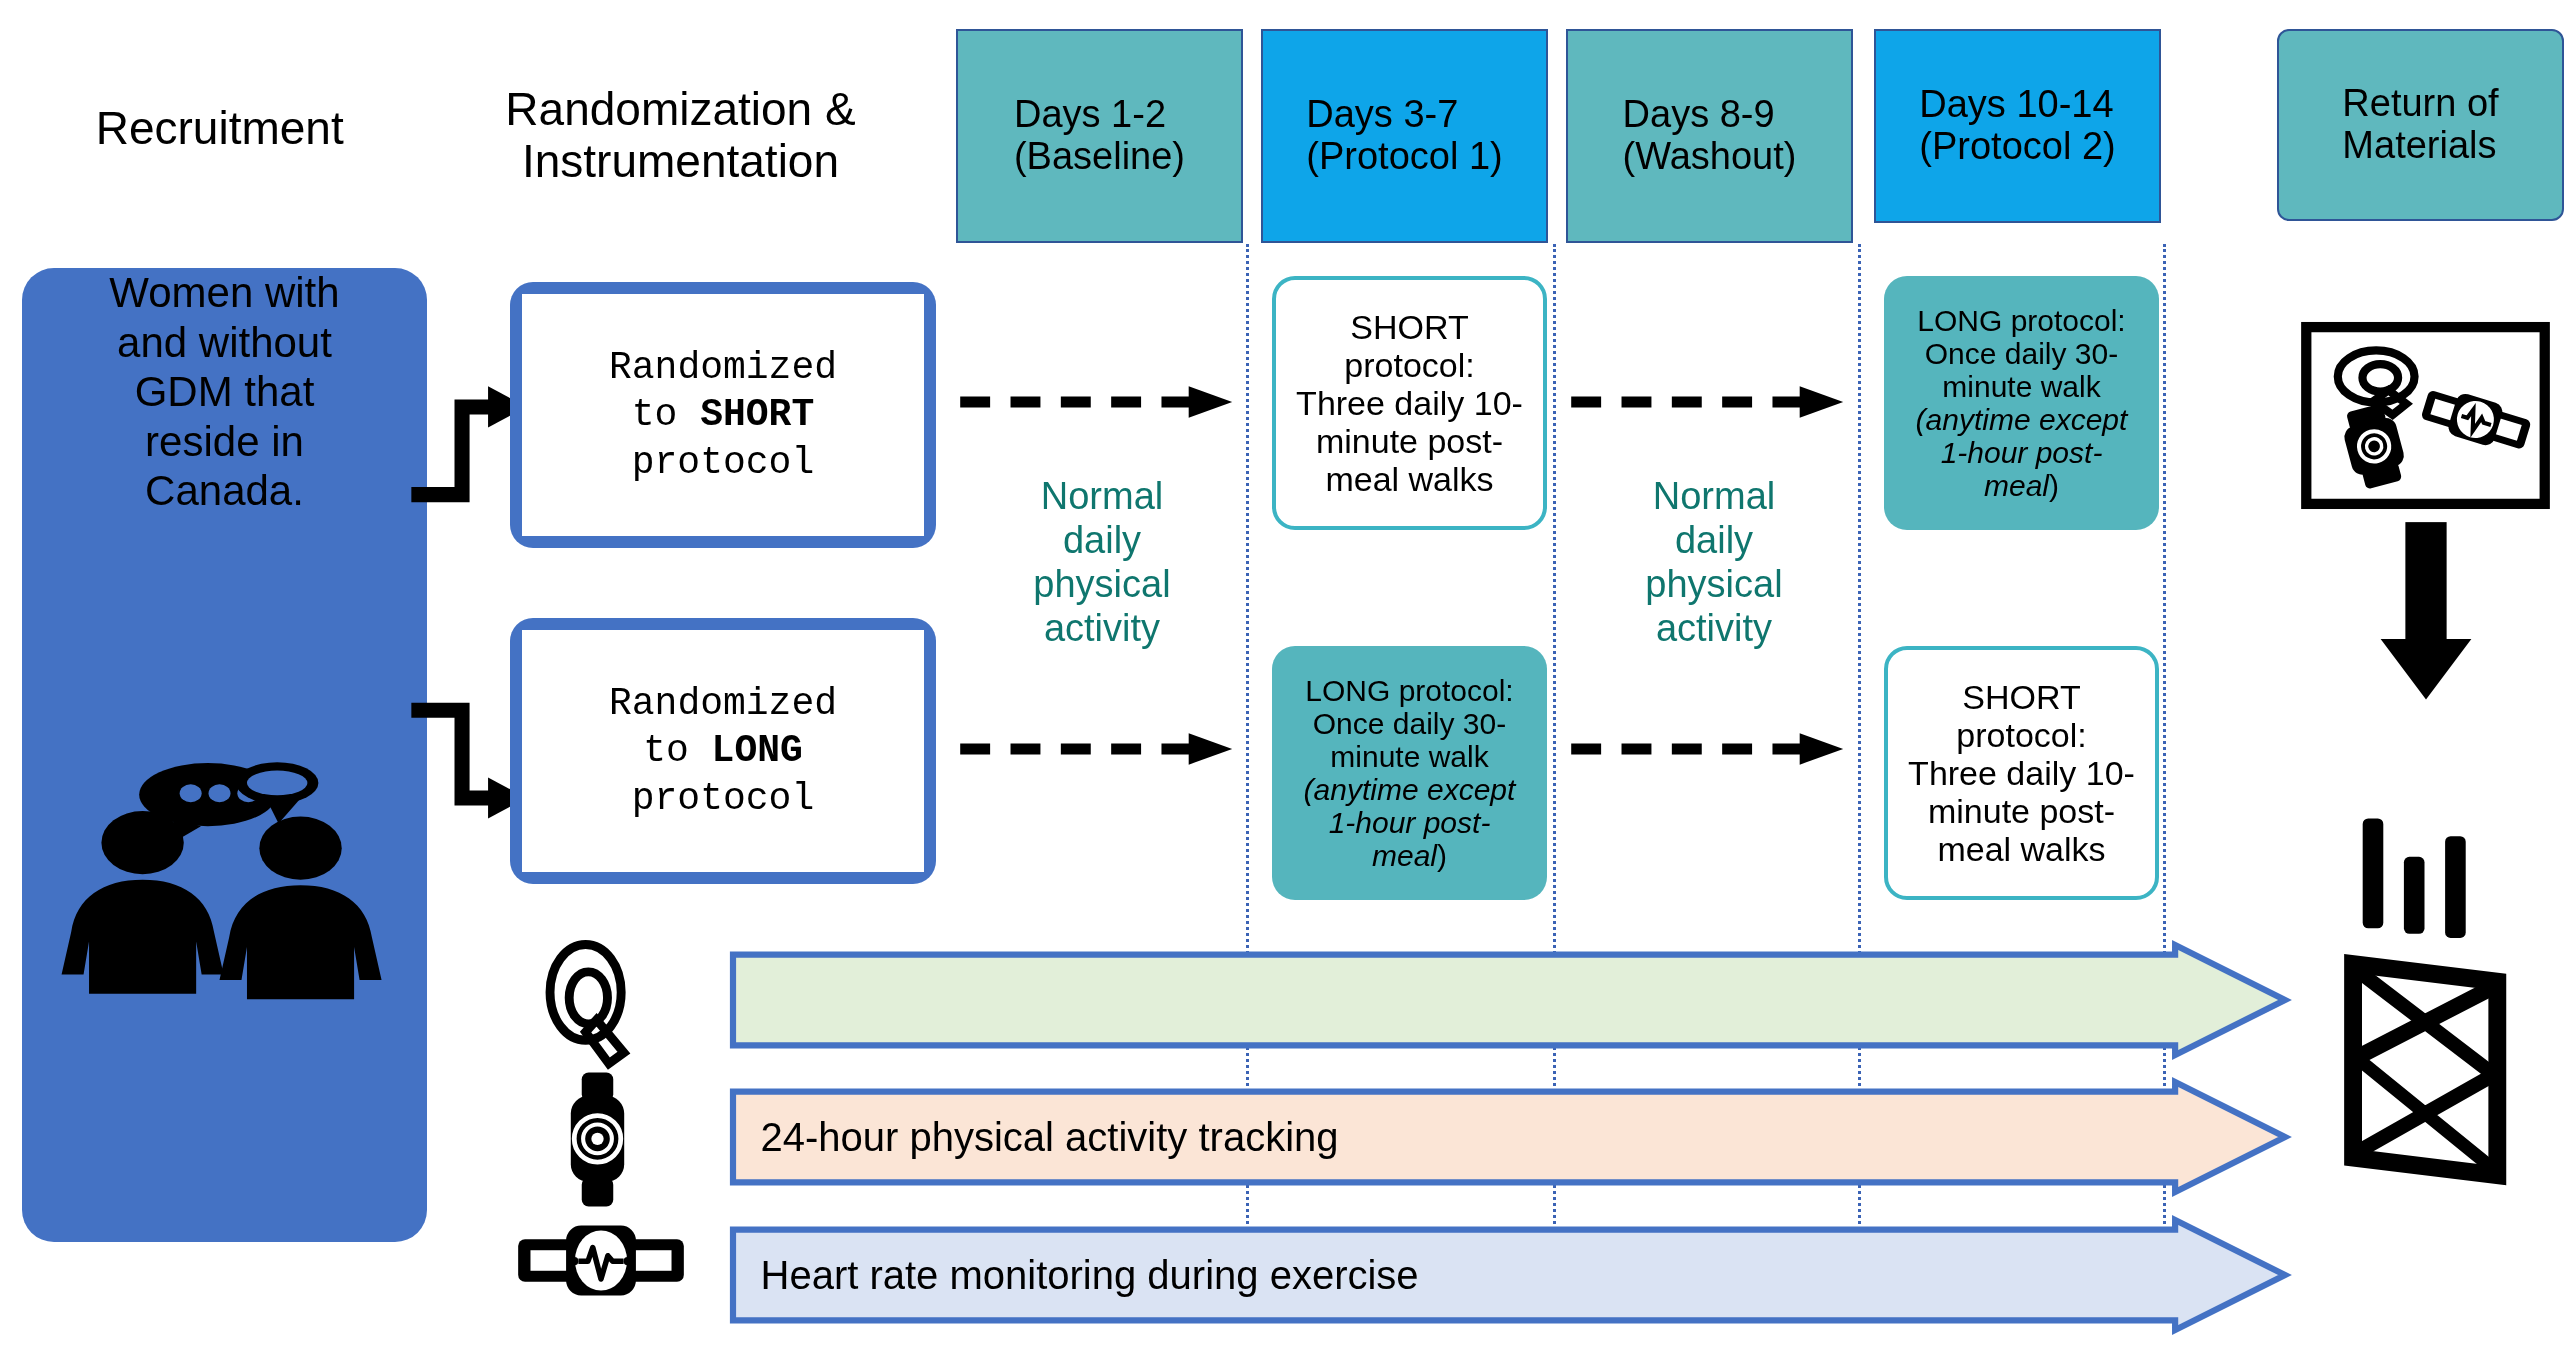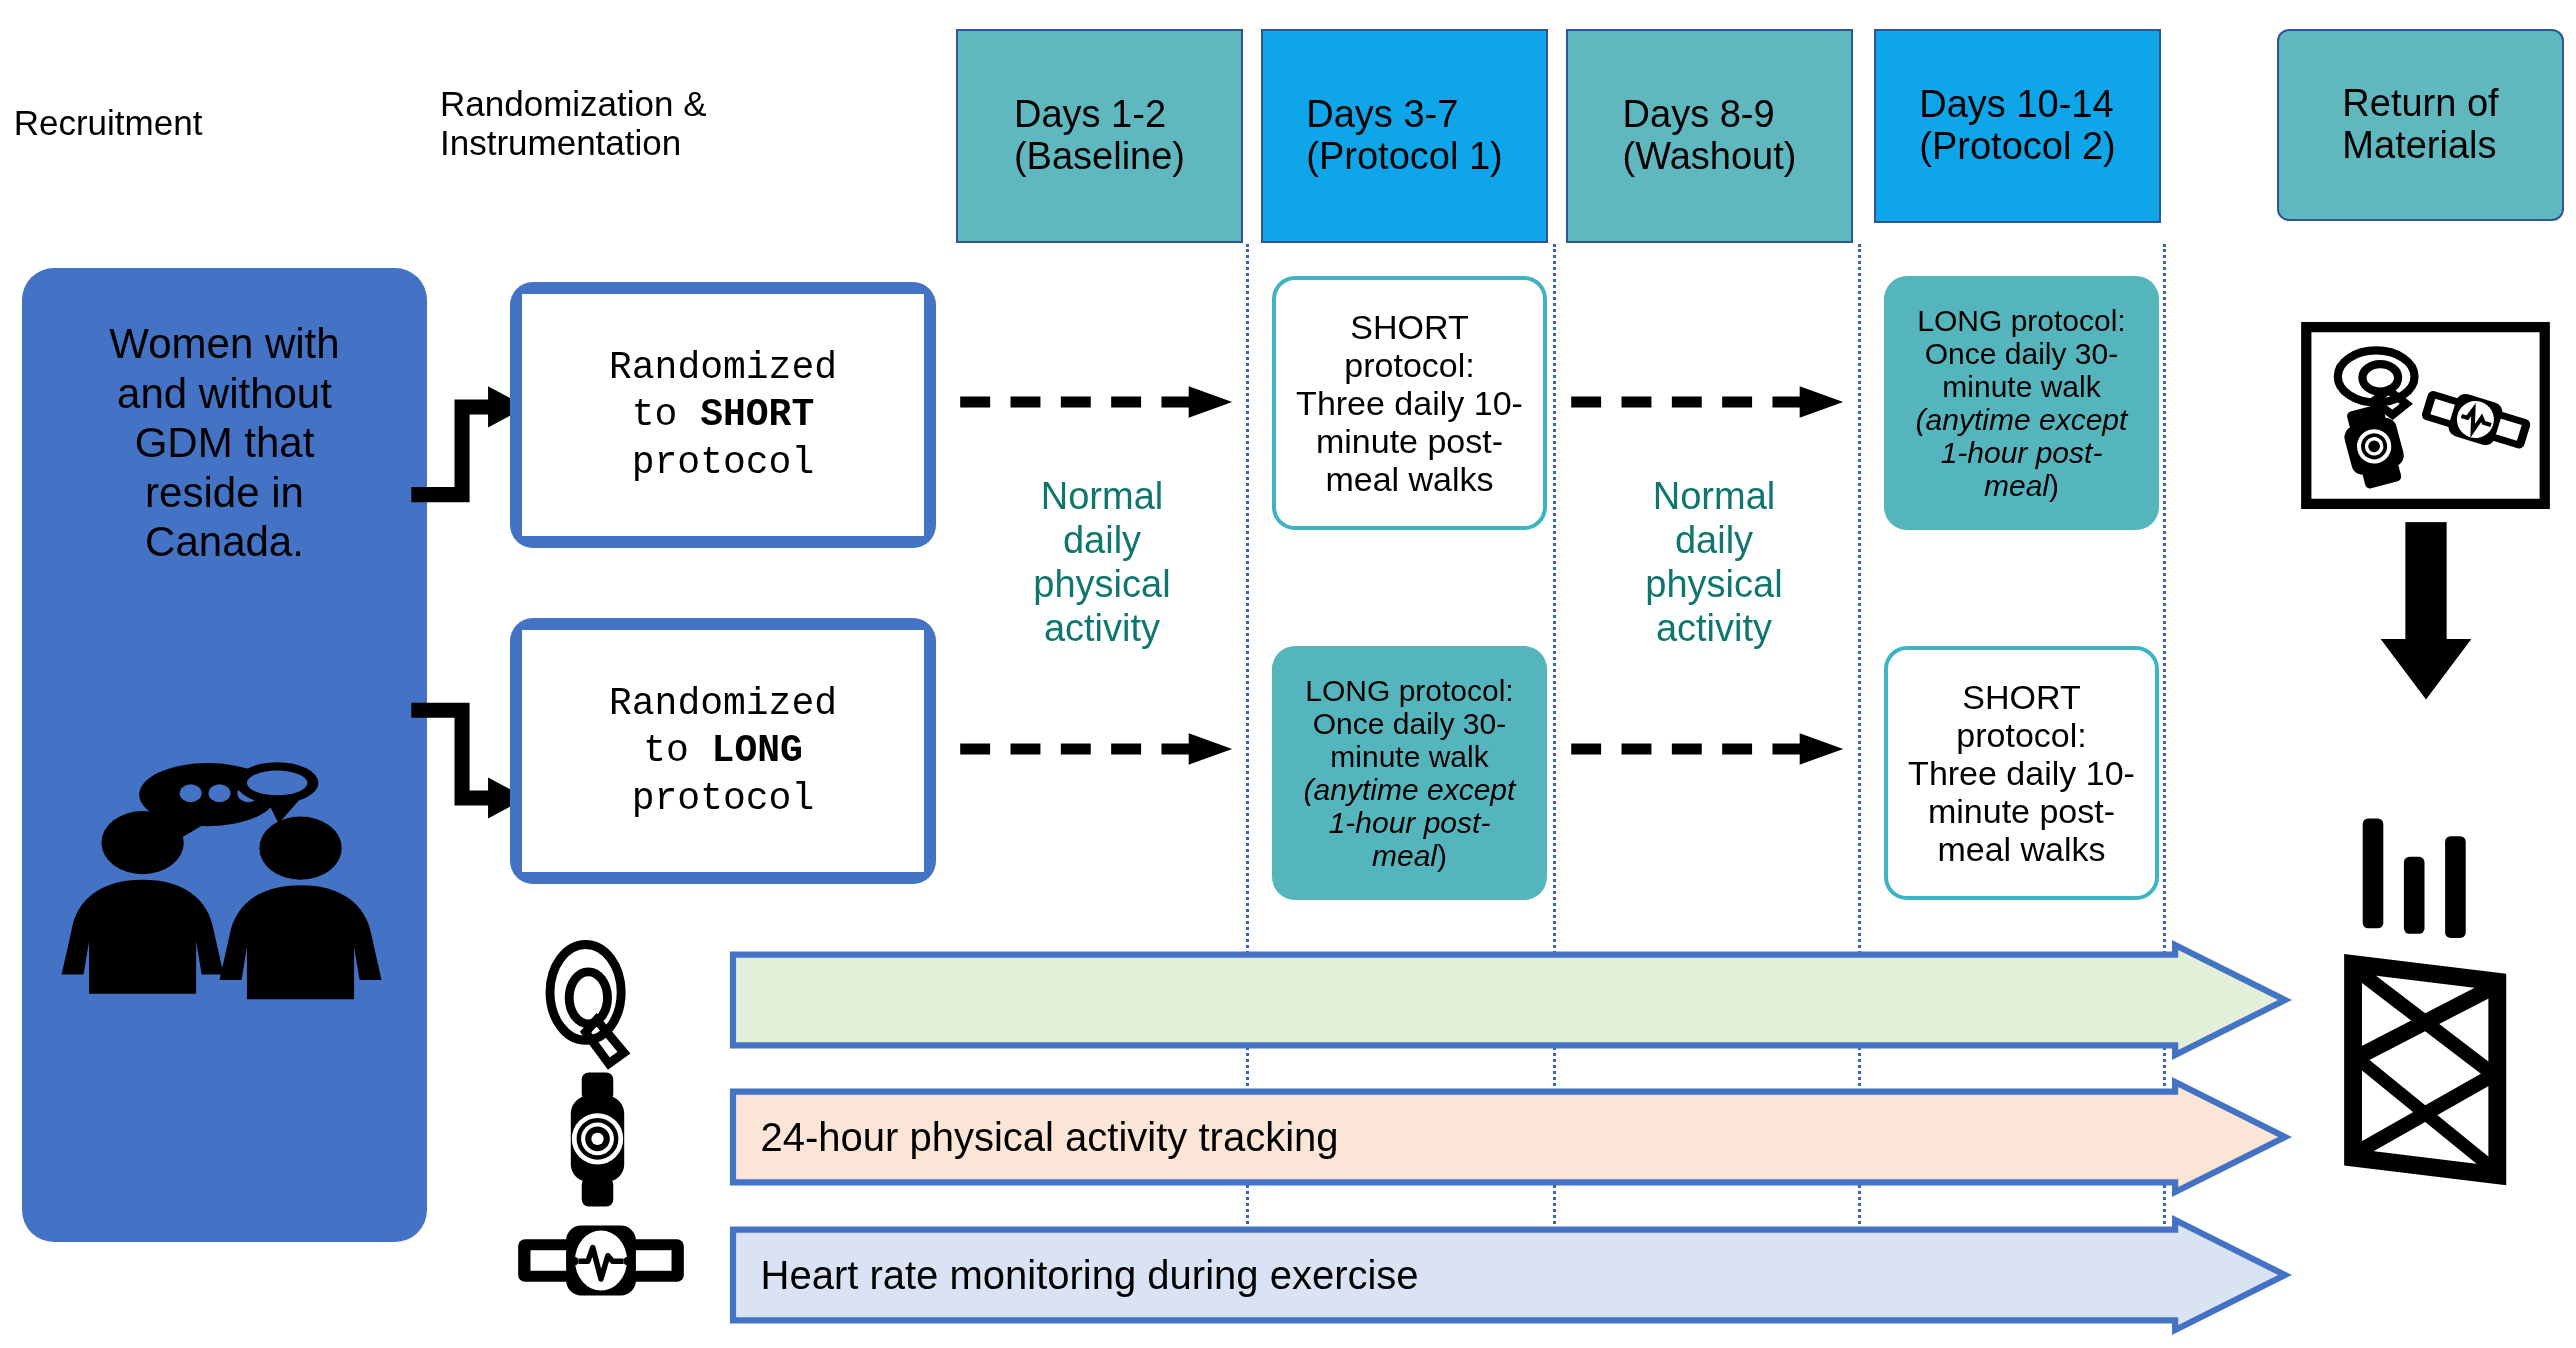--- a/index.html
+++ b/index.html
@@ -4,42 +4,42 @@
 <style>
   html,body{margin:0;padding:0;background:#ffffff;}
   body{
     width:2576px;height:1349px;position:relative;overflow:hidden;
     font-family:"Liberation Sans","DejaVu Sans",sans-serif;
     color:#000000;
   }
   .abs{position:absolute;}
   
   .stage-label{
-    position:absolute;font-size:35px;line-height:1.12;
+    position:absolute;text-align:center;font-size:46px;line-height:1.12;
     color:#000;white-space:pre-line;
   }
   .phase-box{
     position:absolute;border:2.7px solid #2f5597;box-sizing:border-box;
     display:flex;align-items:center;justify-content:center;text-align:left;
     font-size:38px;line-height:1.1;white-space:pre-line;color:#000;
   }
   .phase-teal{background:#5fb8be;}
   .phase-blue{background:#0ea5e9;}
   
   .vsep{
     position:absolute;width:0;border-left:3.4px dotted #3b63b5;
   }
   
   .recruit-box{
     position:absolute;background:#4472c4;border-radius:32px;
     display:flex;flex-direction:column;align-items:center;
   }
   .recruit-text{
     font-size:42px;line-height:1.18;text-align:center;white-space:pre-line;
-    color:#000;margin-top:51px;
+    color:#000;
   }
   .rand-box{
     position:absolute;background:#4472c4;border-radius:23px;
     box-sizing:border-box;padding:11.7px;font-family:Liberation Mono, monospace;
   }
   .rand-inner{
     width:100%;height:100%;background:#ffffff;box-sizing:border-box;
     display:flex;align-items:center;justify-content:center;
     text-align:center;font-size:38px;line-height:1.25;color:#000;
   }

